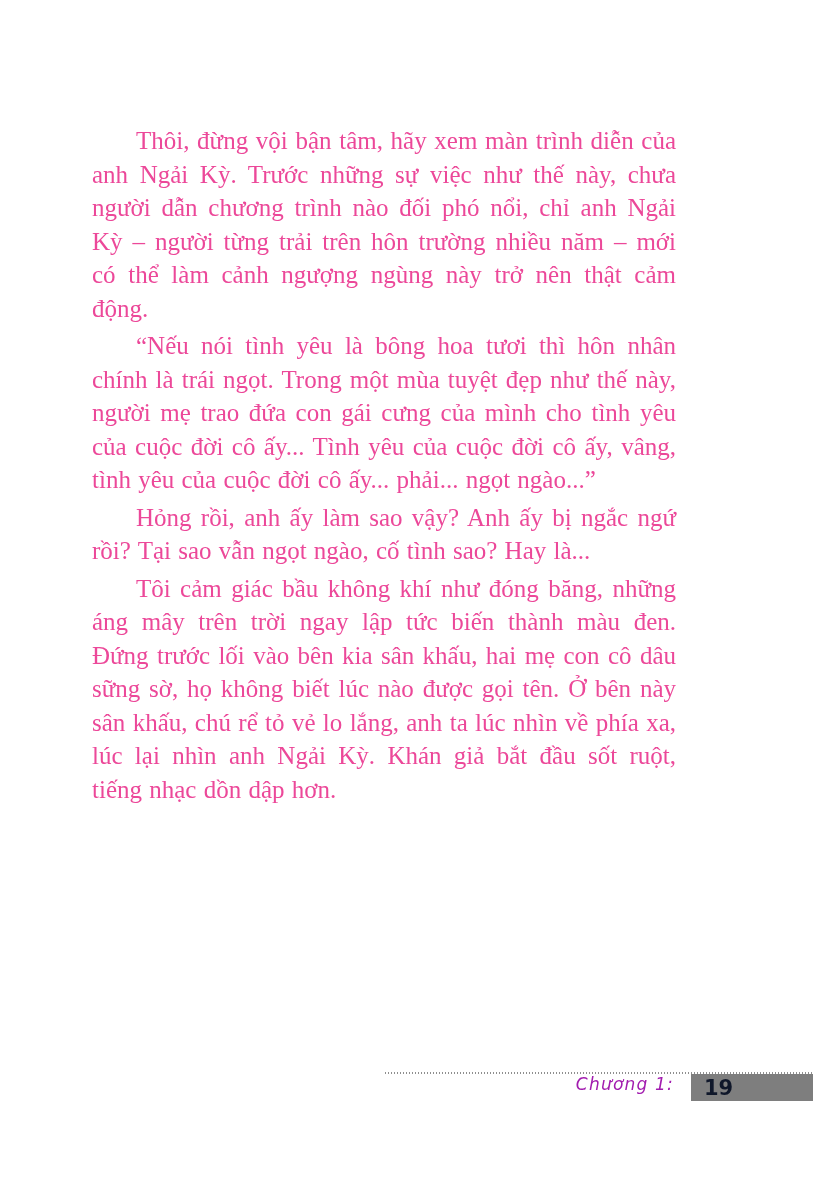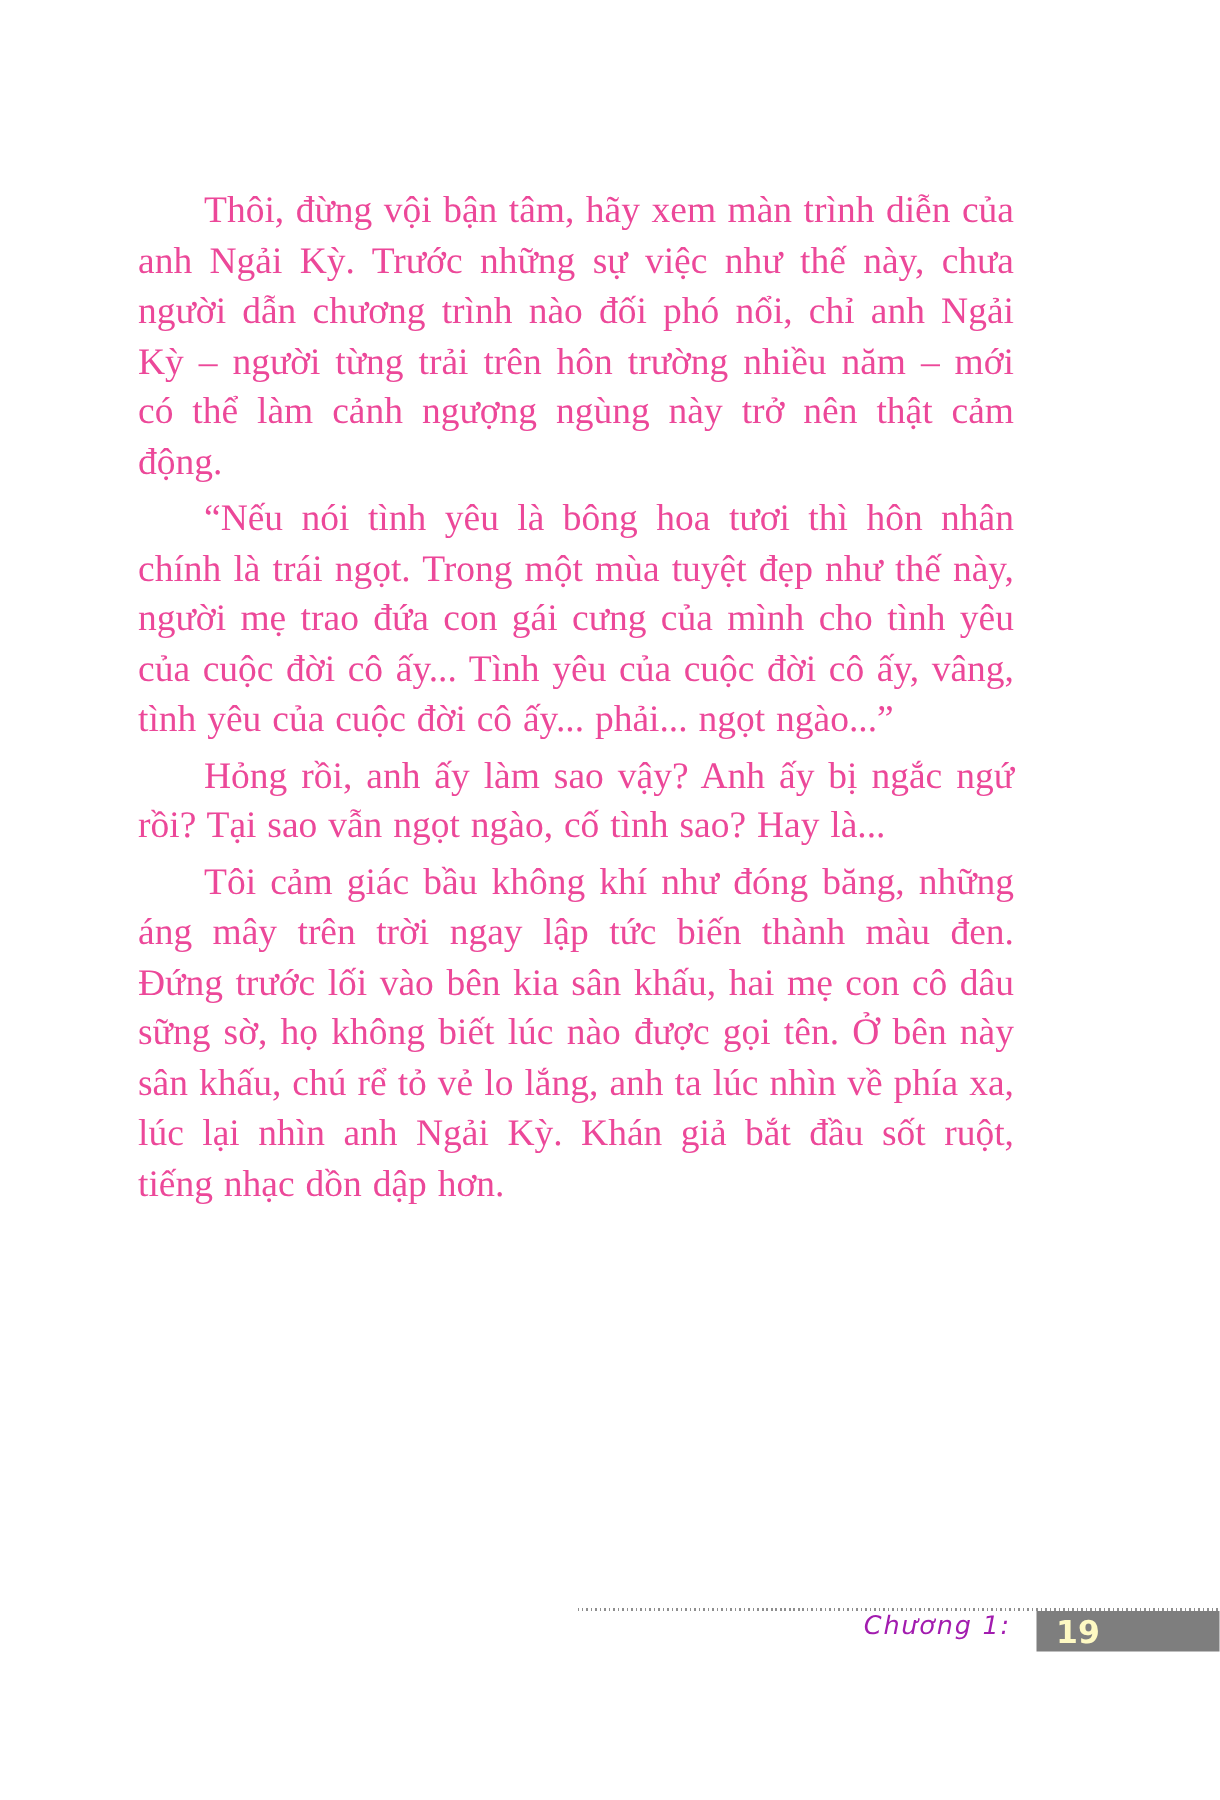--- a/index.html
+++ b/index.html
@@ -64,21 +64,21 @@
   }
   .chapter-label {
     font-style: italic;
     letter-spacing: 1.2px;
     margin-right: 7px;
   }
   .page-badge {
     width: 122px;
     box-sizing: border-box;
     background: #7e7e7e;
-    color: #fef9c3;
+    color: #0f172a;
     display: flex;
     align-items: center;
     padding-left: 13px;
     font-family: "DejaVu Sans", "Liberation Sans", sans-serif;
     font-size: 21px;
     font-weight: bold;
   }
 </style>
 </head>
 <body>

